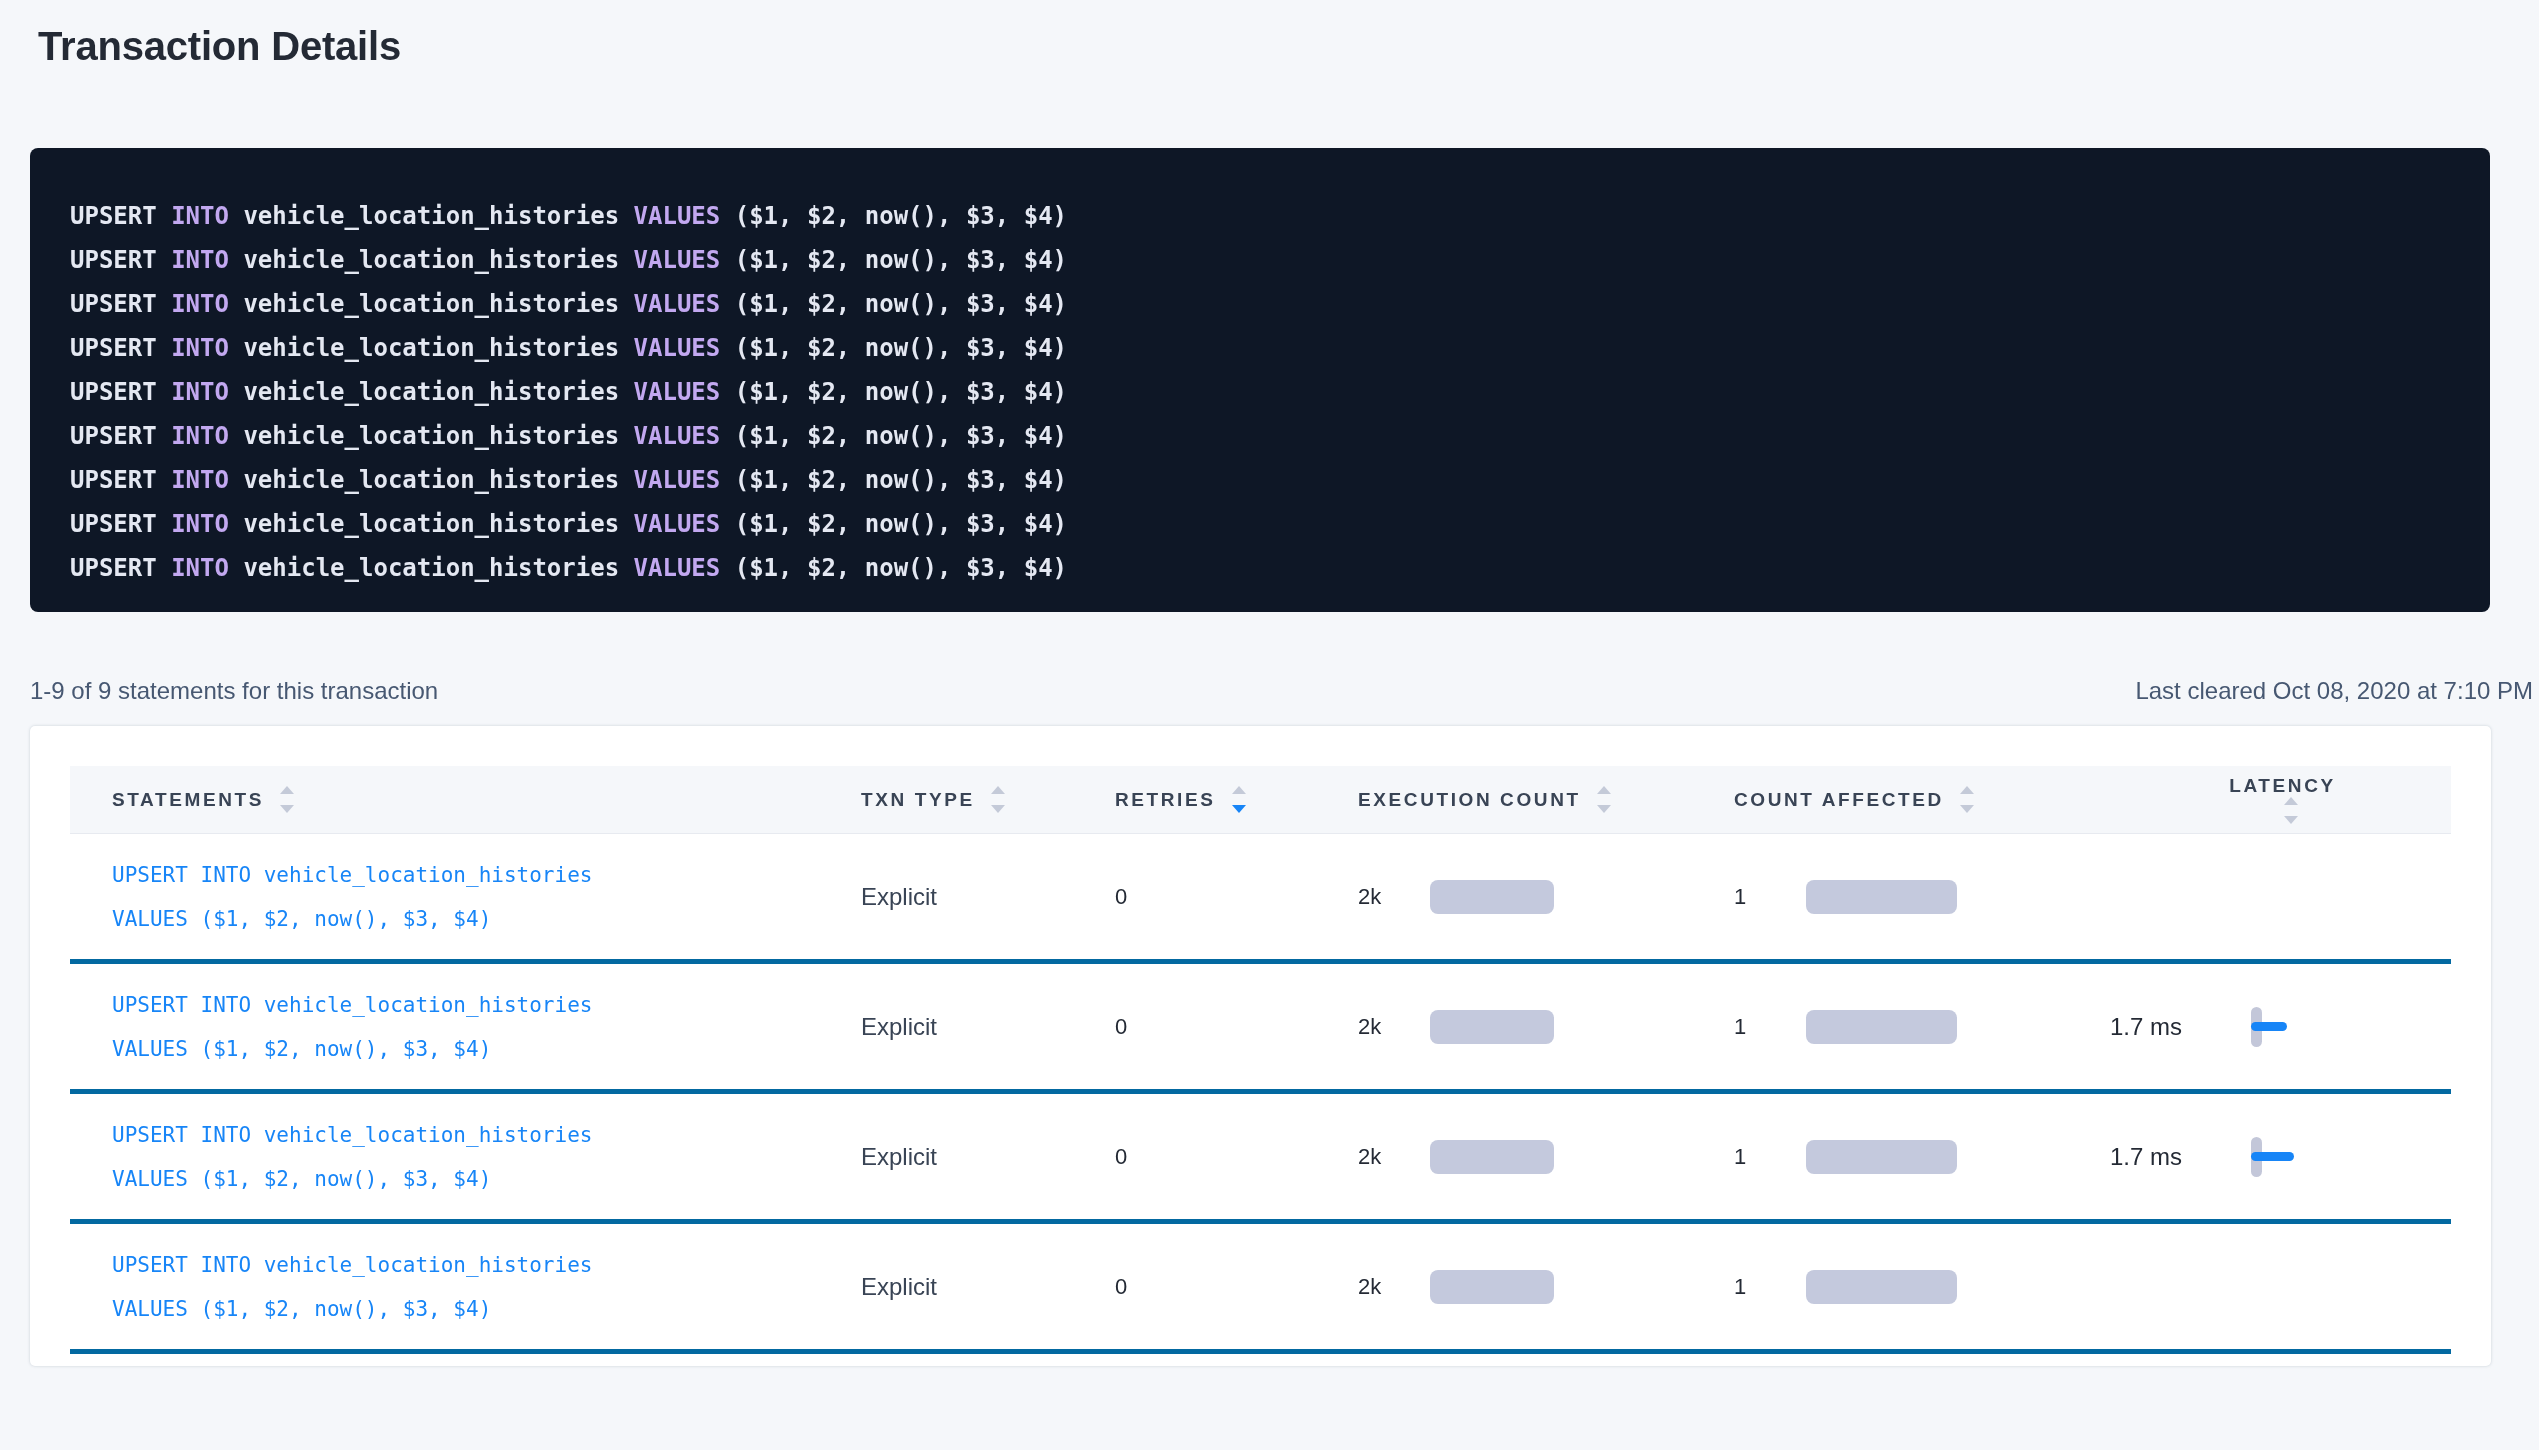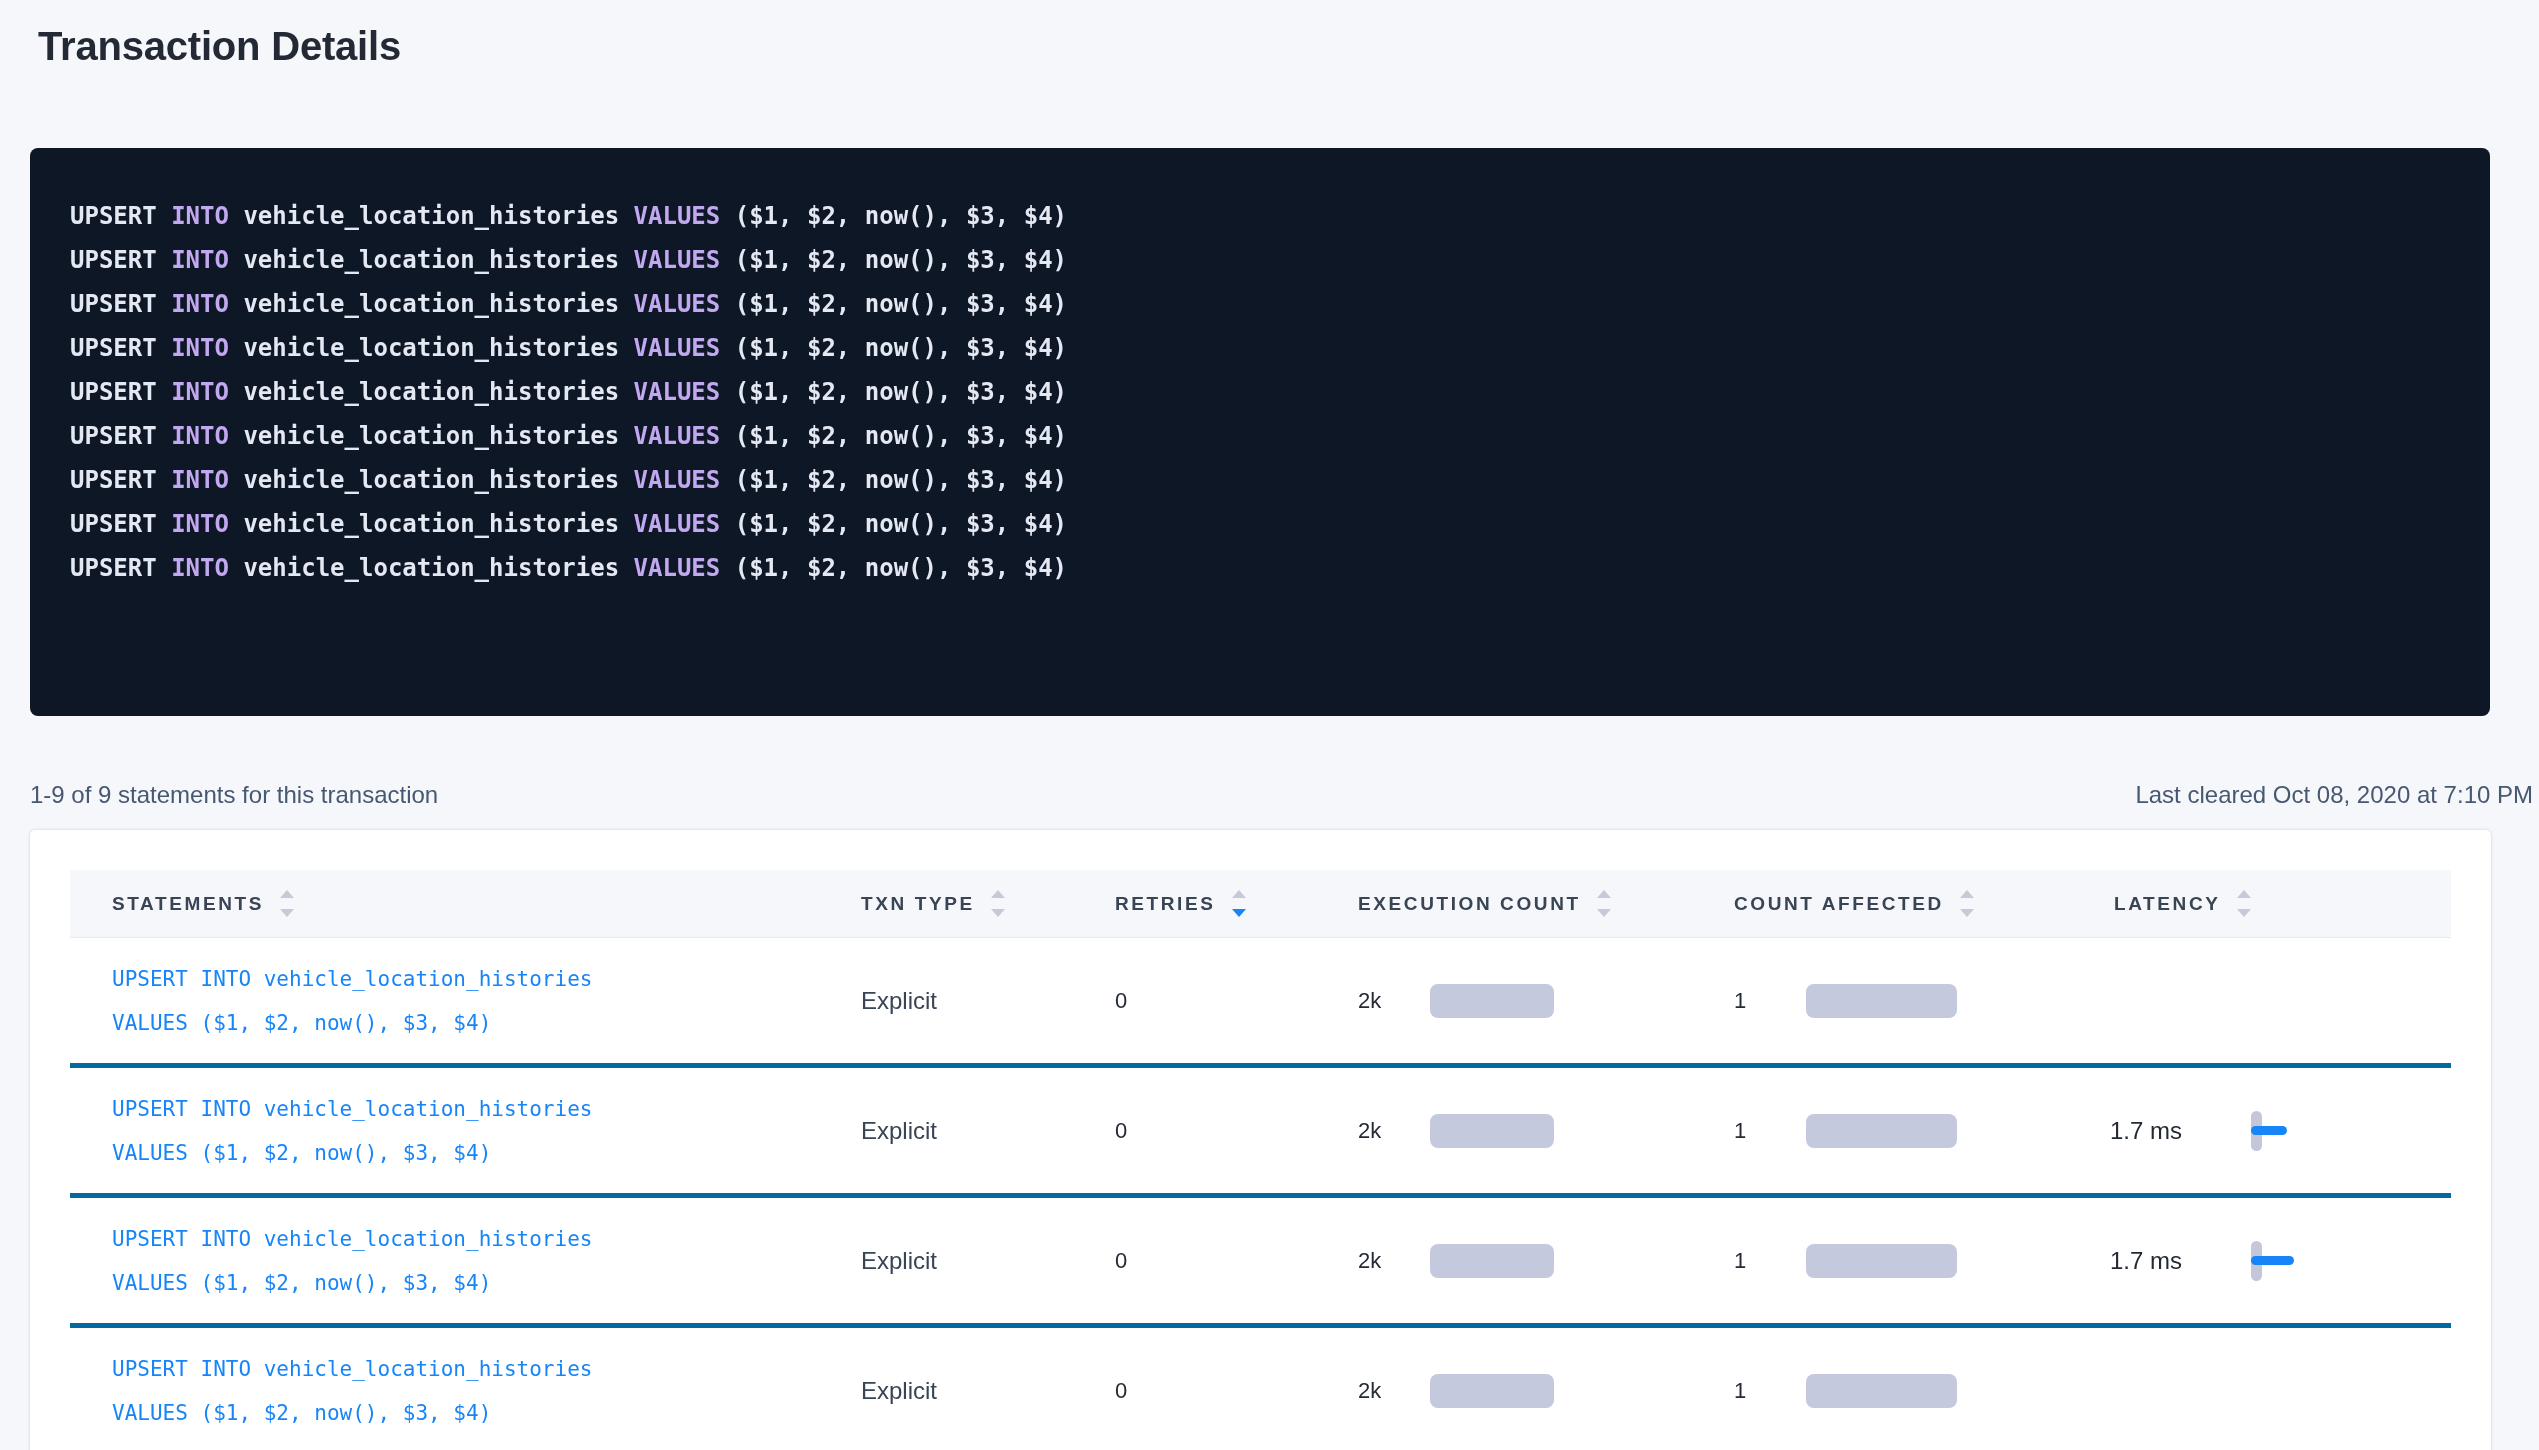--- a/index.html
+++ b/index.html
@@ -20,21 +20,21 @@
     font-size: 40px;
     line-height: 48px;
     font-weight: 600;
     letter-spacing: -0.2px;
     color: #242A35;
   }
 
   
   .sql-box {
     margin: 78px 49px 0 30px;
-    height: 568px;
+    height: 464px;
     background: #0E1726;
     border-radius: 8px;
     padding: 46px 40px;
     overflow: hidden;
   }
   .code-line {
     font-family: "DejaVu Sans Mono", monospace;
     font-weight: 700;
     font-size: 24px;
     line-height: 44px;
@@ -78,21 +78,21 @@
     display: flex;
     align-items: center;
     font-size: 19px;
     font-weight: 700;
     letter-spacing: 2.6px;
     color: #394455;
     cursor: pointer;
     white-space: nowrap;
   }
   .th-statement { padding-left: 42px; }
-  .th-latency { padding-left: 4px; }
+  .th-latency { padding-left: 4px; flex-direction: column; }
   .sort { display: inline-flex; flex-direction: column; gap: 11px; margin-left: 16px; }
   .arr { width: 0; height: 0; border-left: 7px solid transparent; border-right: 7px solid transparent; }
   .arr.up { border-bottom: 8px solid #C4CAD8; }
   .arr.down { border-top: 8px solid #C4CAD8; }
   .arr.down.active { border-top-color: #1785F7; }
 
   .tr {
     height: 130px;
     border-bottom: 5px solid #0369a1;
   }

